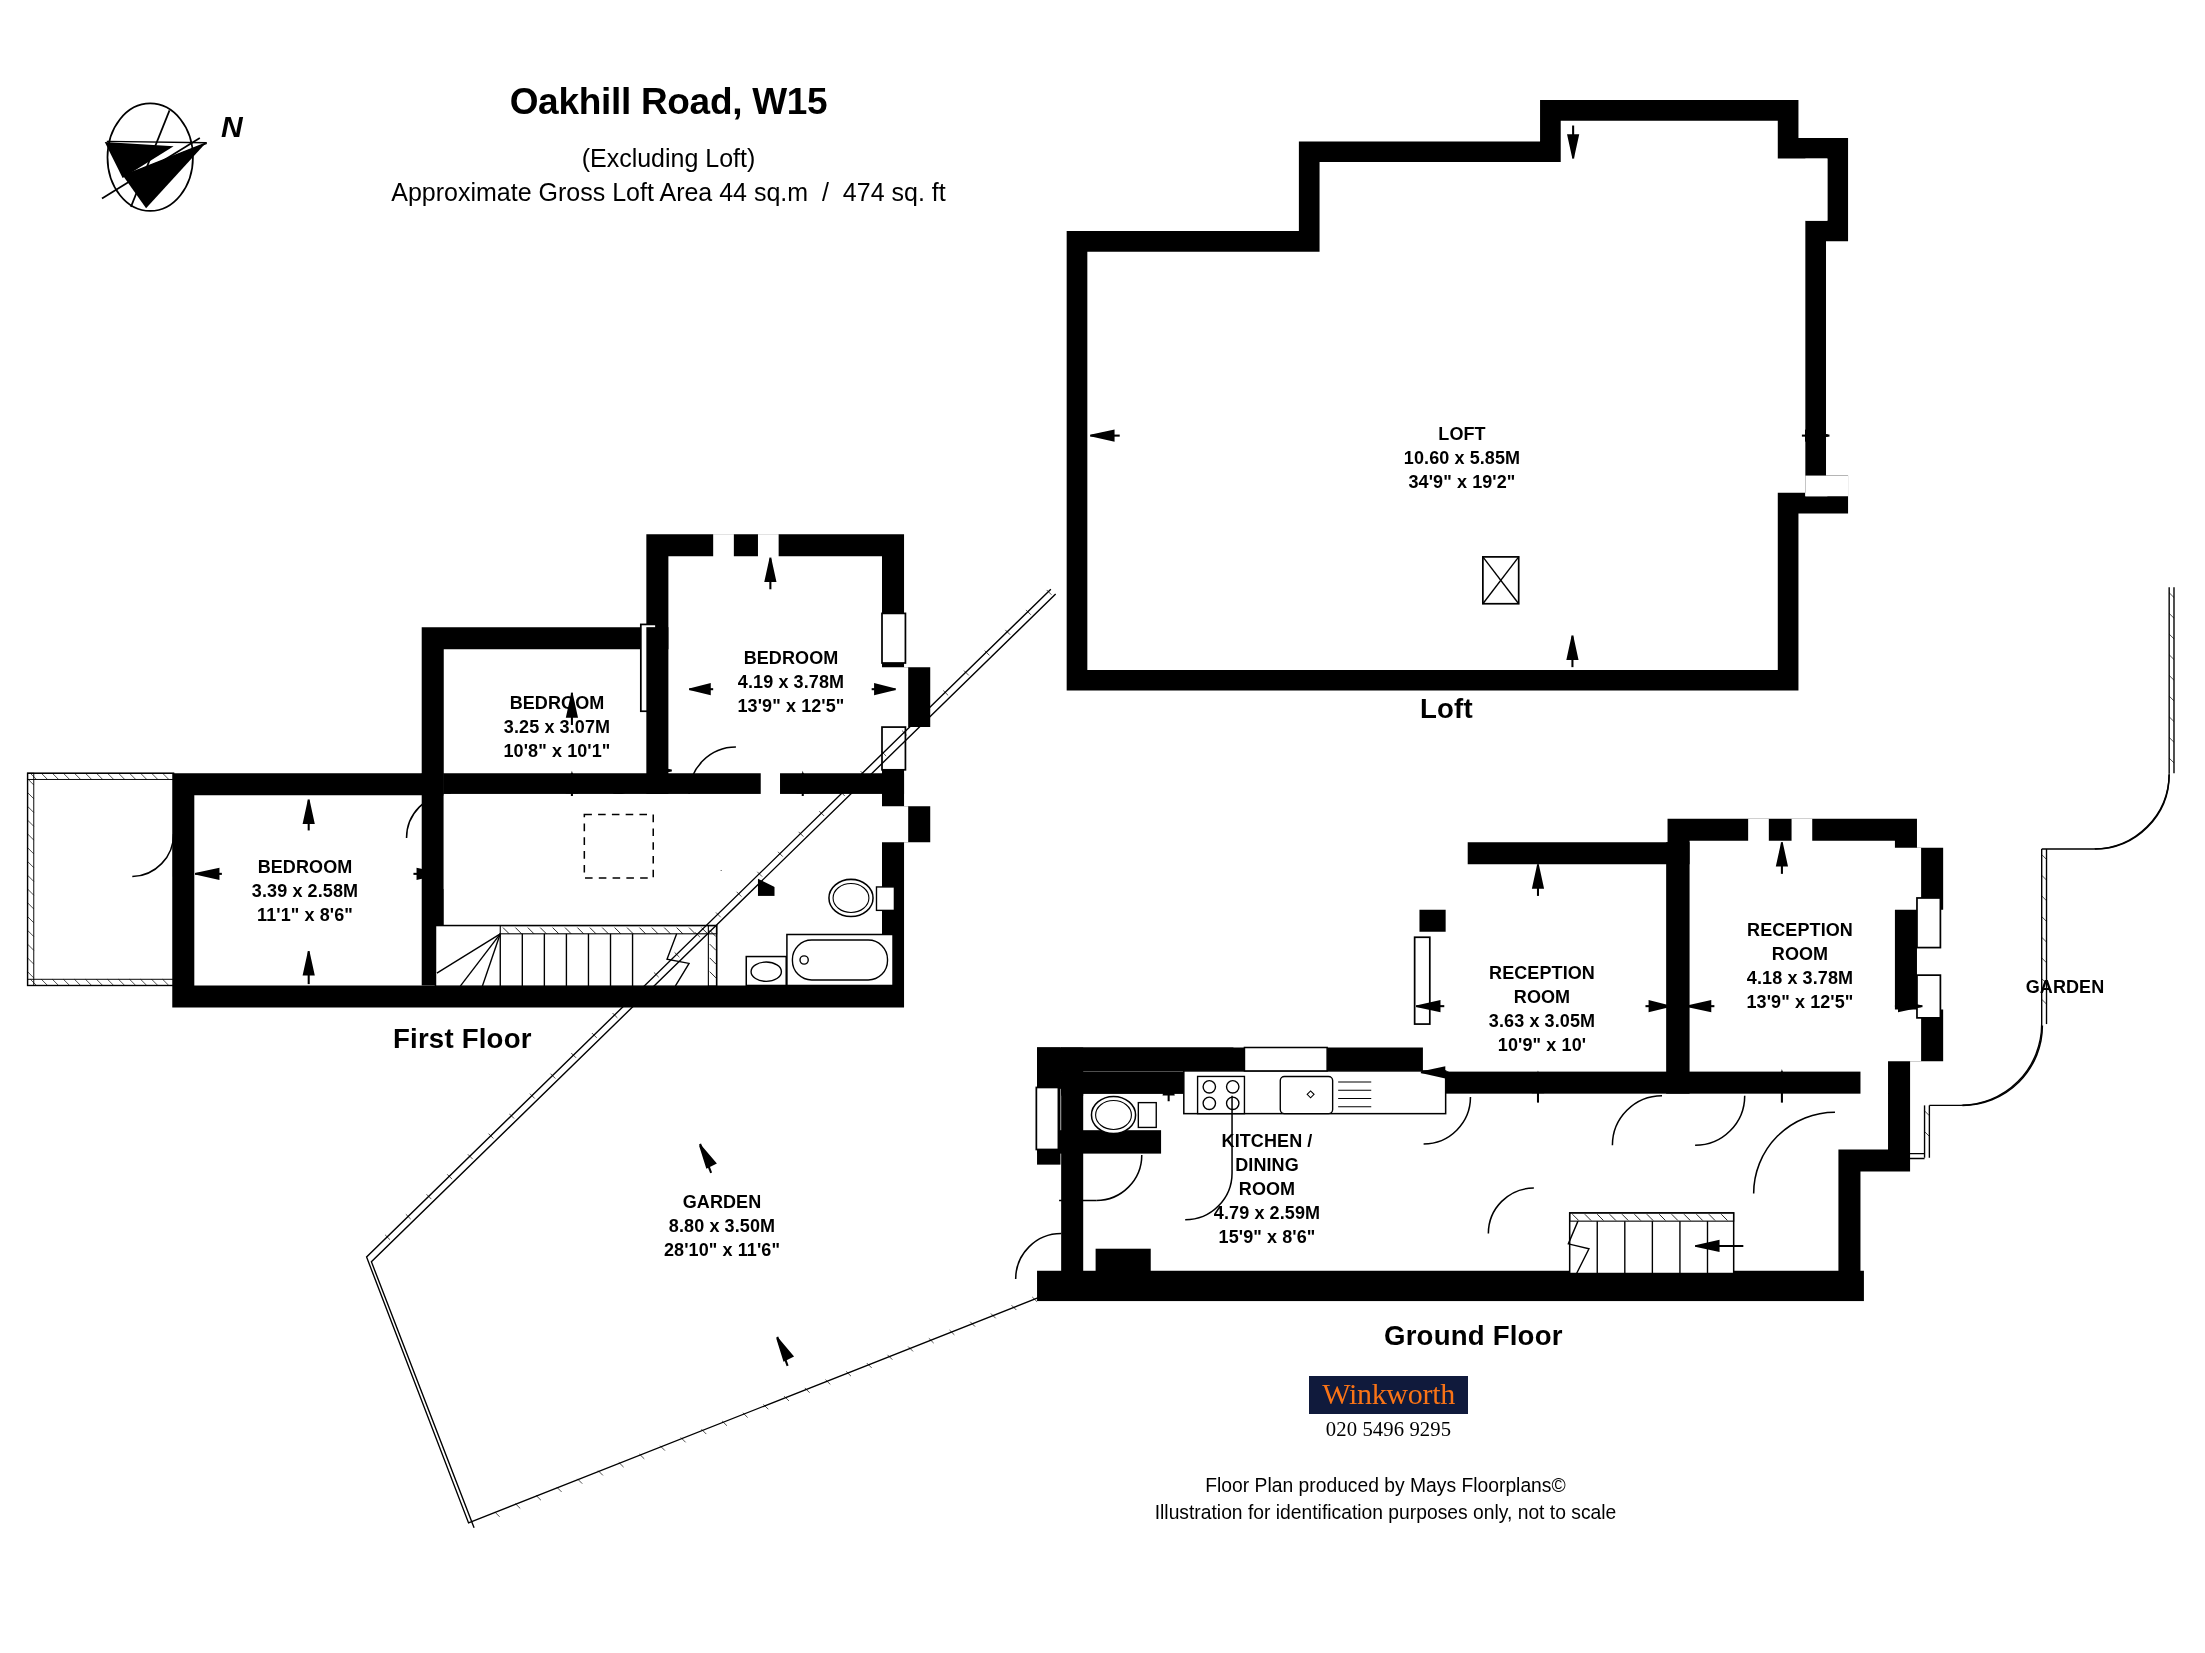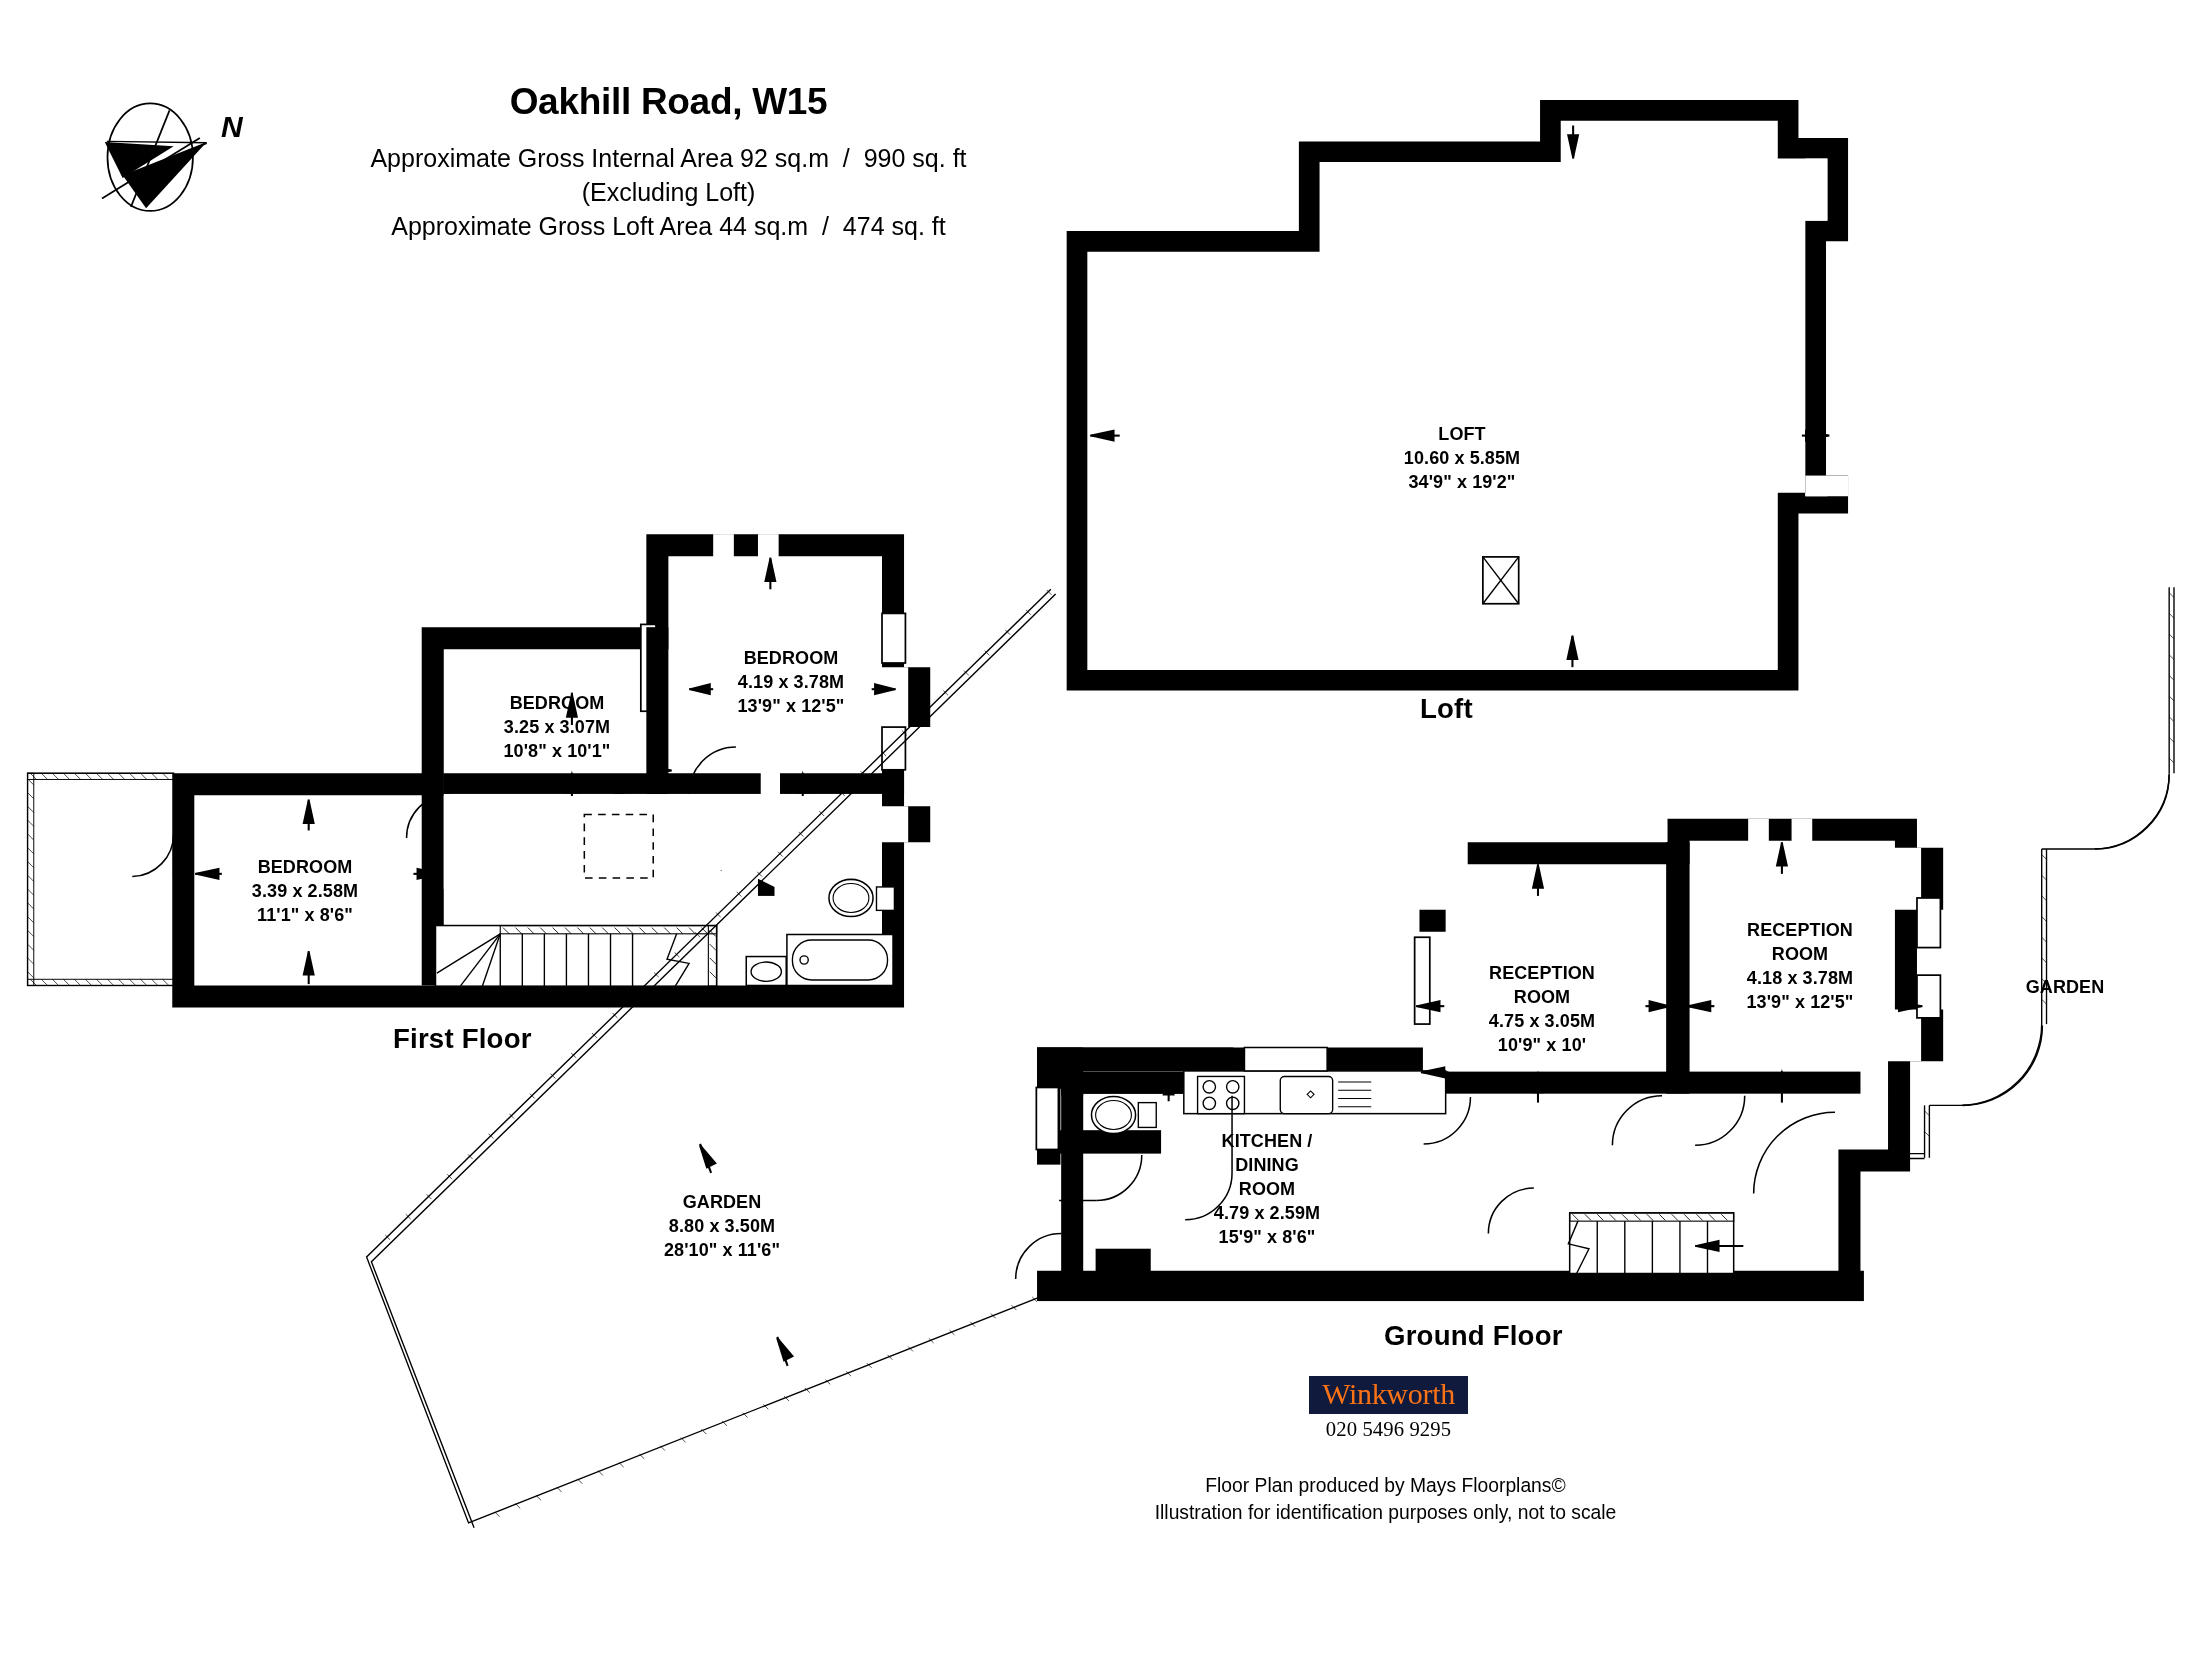--- a/index.html
+++ b/index.html
@@ -629,21 +629,20 @@
         <line x1="1620" y1="1818" x2="1620" y2="1858"></line>
           <polygon points="1620,1820 1613,1848 1627,1848"></polygon>
         <line x1="2062" y1="1556" x2="2102" y2="1556"></line>
           <polygon points="2064,1556 2096,1549 2096,1563"></polygon>
       </g>
     </g>
   </svg>
 
   <div class="header-block">
     <h1 class="title">Oakhill Road, W15</h1>
-    <p class="subline">Approximate Gross Internal Area 92 sq.m  /  990 sq. ft</p>
     <p class="subline">(Excluding Loft)</p>
     <p class="subline">Approximate Gross Loft Area 44 sq.m  /  474 sq. ft</p>
   </div>
 
   <div style="position:absolute;left:221px;top:110px;font-size:30px;font-weight:bold;font-style:italic;">N</div>
 
   <div class="room-label" style="left:1462px; top:422px;">
     <span class="rl-name">LOFT</span>
     <span class="rl-m">10.60 x 5.85M</span>
     <span class="rl-ft">34'9" x 19'2"</span>
@@ -671,21 +670,21 @@
     <span class="rl-name">KITCHEN /</span>
     <span class="rl-name">DINING</span>
     <span class="rl-name">ROOM</span>
     <span class="rl-m">4.79 x 2.59M</span>
     <span class="rl-ft">15'9" x 8'6"</span>
   </div>
 
   <div class="room-label" style="left:1542px; top:961px;">
     <span class="rl-name">RECEPTION</span>
     <span class="rl-name">ROOM</span>
-    <span class="rl-m">4.75 x 3.05M</span>
+    <span class="rl-m">3.63 x 3.05M</span>
     <span class="rl-ft">10'9" x 10'</span>
   </div>
 
   <div class="room-label" style="left:1800px; top:918px;">
     <span class="rl-name">RECEPTION</span>
     <span class="rl-name">ROOM</span>
     <span class="rl-m">4.18 x 3.78M</span>
     <span class="rl-ft">13'9" x 12'5"</span>
   </div>
 

